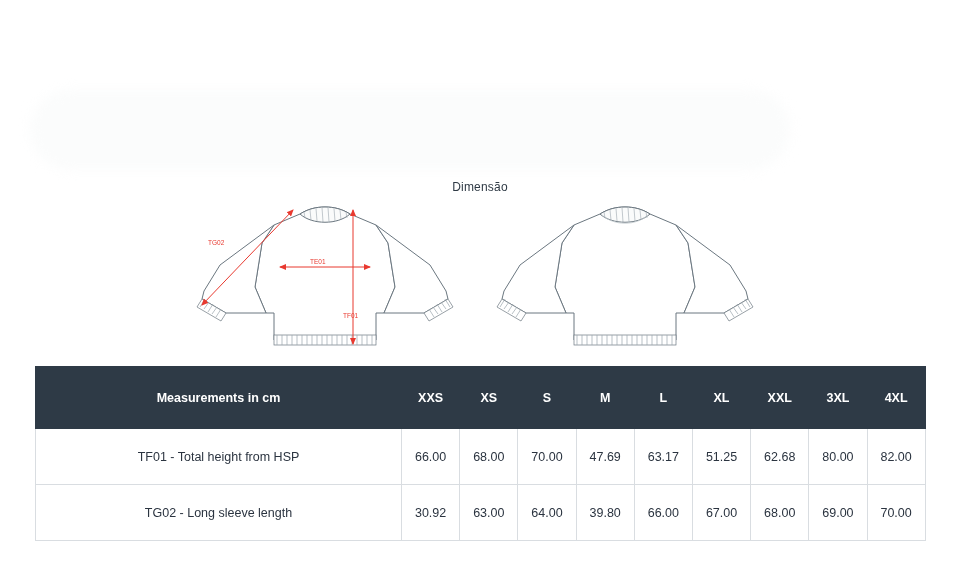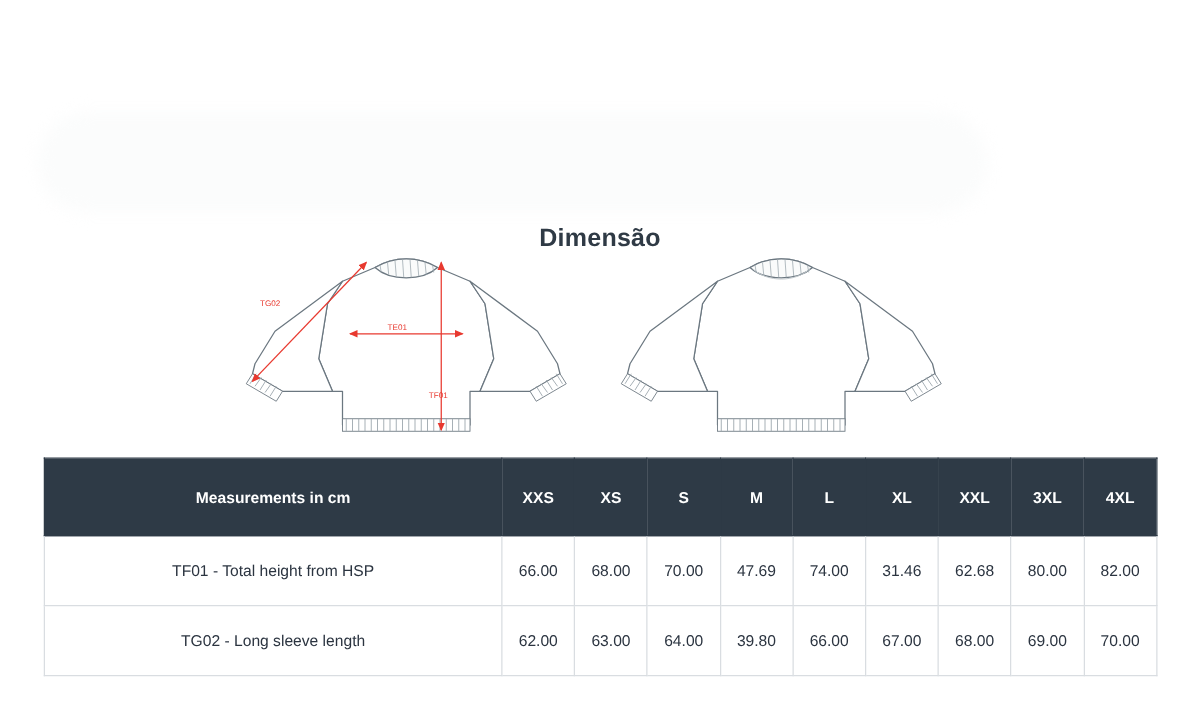--- a/index.html
+++ b/index.html
@@ -19,22 +19,22 @@
     position: relative;
     width: 961px;
     height: 569px;
   }
   .title {
     position: absolute;
     top: 180px;
     left: 0;
     width: 960px;
     text-align: center;
-    font-size: 20px;
-    font-weight: bold;
+    font-size: 12px;
+    font-weight: normal;
     color: #2f3a45;
     letter-spacing: 0.2px;
   }
   
   .bg-wash {
     position: absolute;
     left: 30px;
     top: 90px;
     width: 760px;
     height: 80px;
@@ -290,29 +290,29 @@
         <th>4XL</th>
       </tr>
     </thead>
     <tbody>
       <tr>
         <td class="row-label">TF01 - Total height from HSP</td>
         <td>66.00</td>
         <td>68.00</td>
         <td>70.00</td>
         <td>47.69</td>
-        <td>74.00</td>
-        <td>31.46</td>
+        <td>63.17</td>
+        <td>51.25</td>
         <td>62.68</td>
         <td>80.00</td>
         <td>82.00</td>
       </tr>
       <tr>
         <td class="row-label">TG02 - Long sleeve length</td>
-        <td>62.00</td>
+        <td>30.92</td>
         <td>63.00</td>
         <td>64.00</td>
         <td>39.80</td>
         <td>66.00</td>
         <td>67.00</td>
         <td>68.00</td>
         <td>69.00</td>
         <td>70.00</td>
       </tr>
     </tbody>

